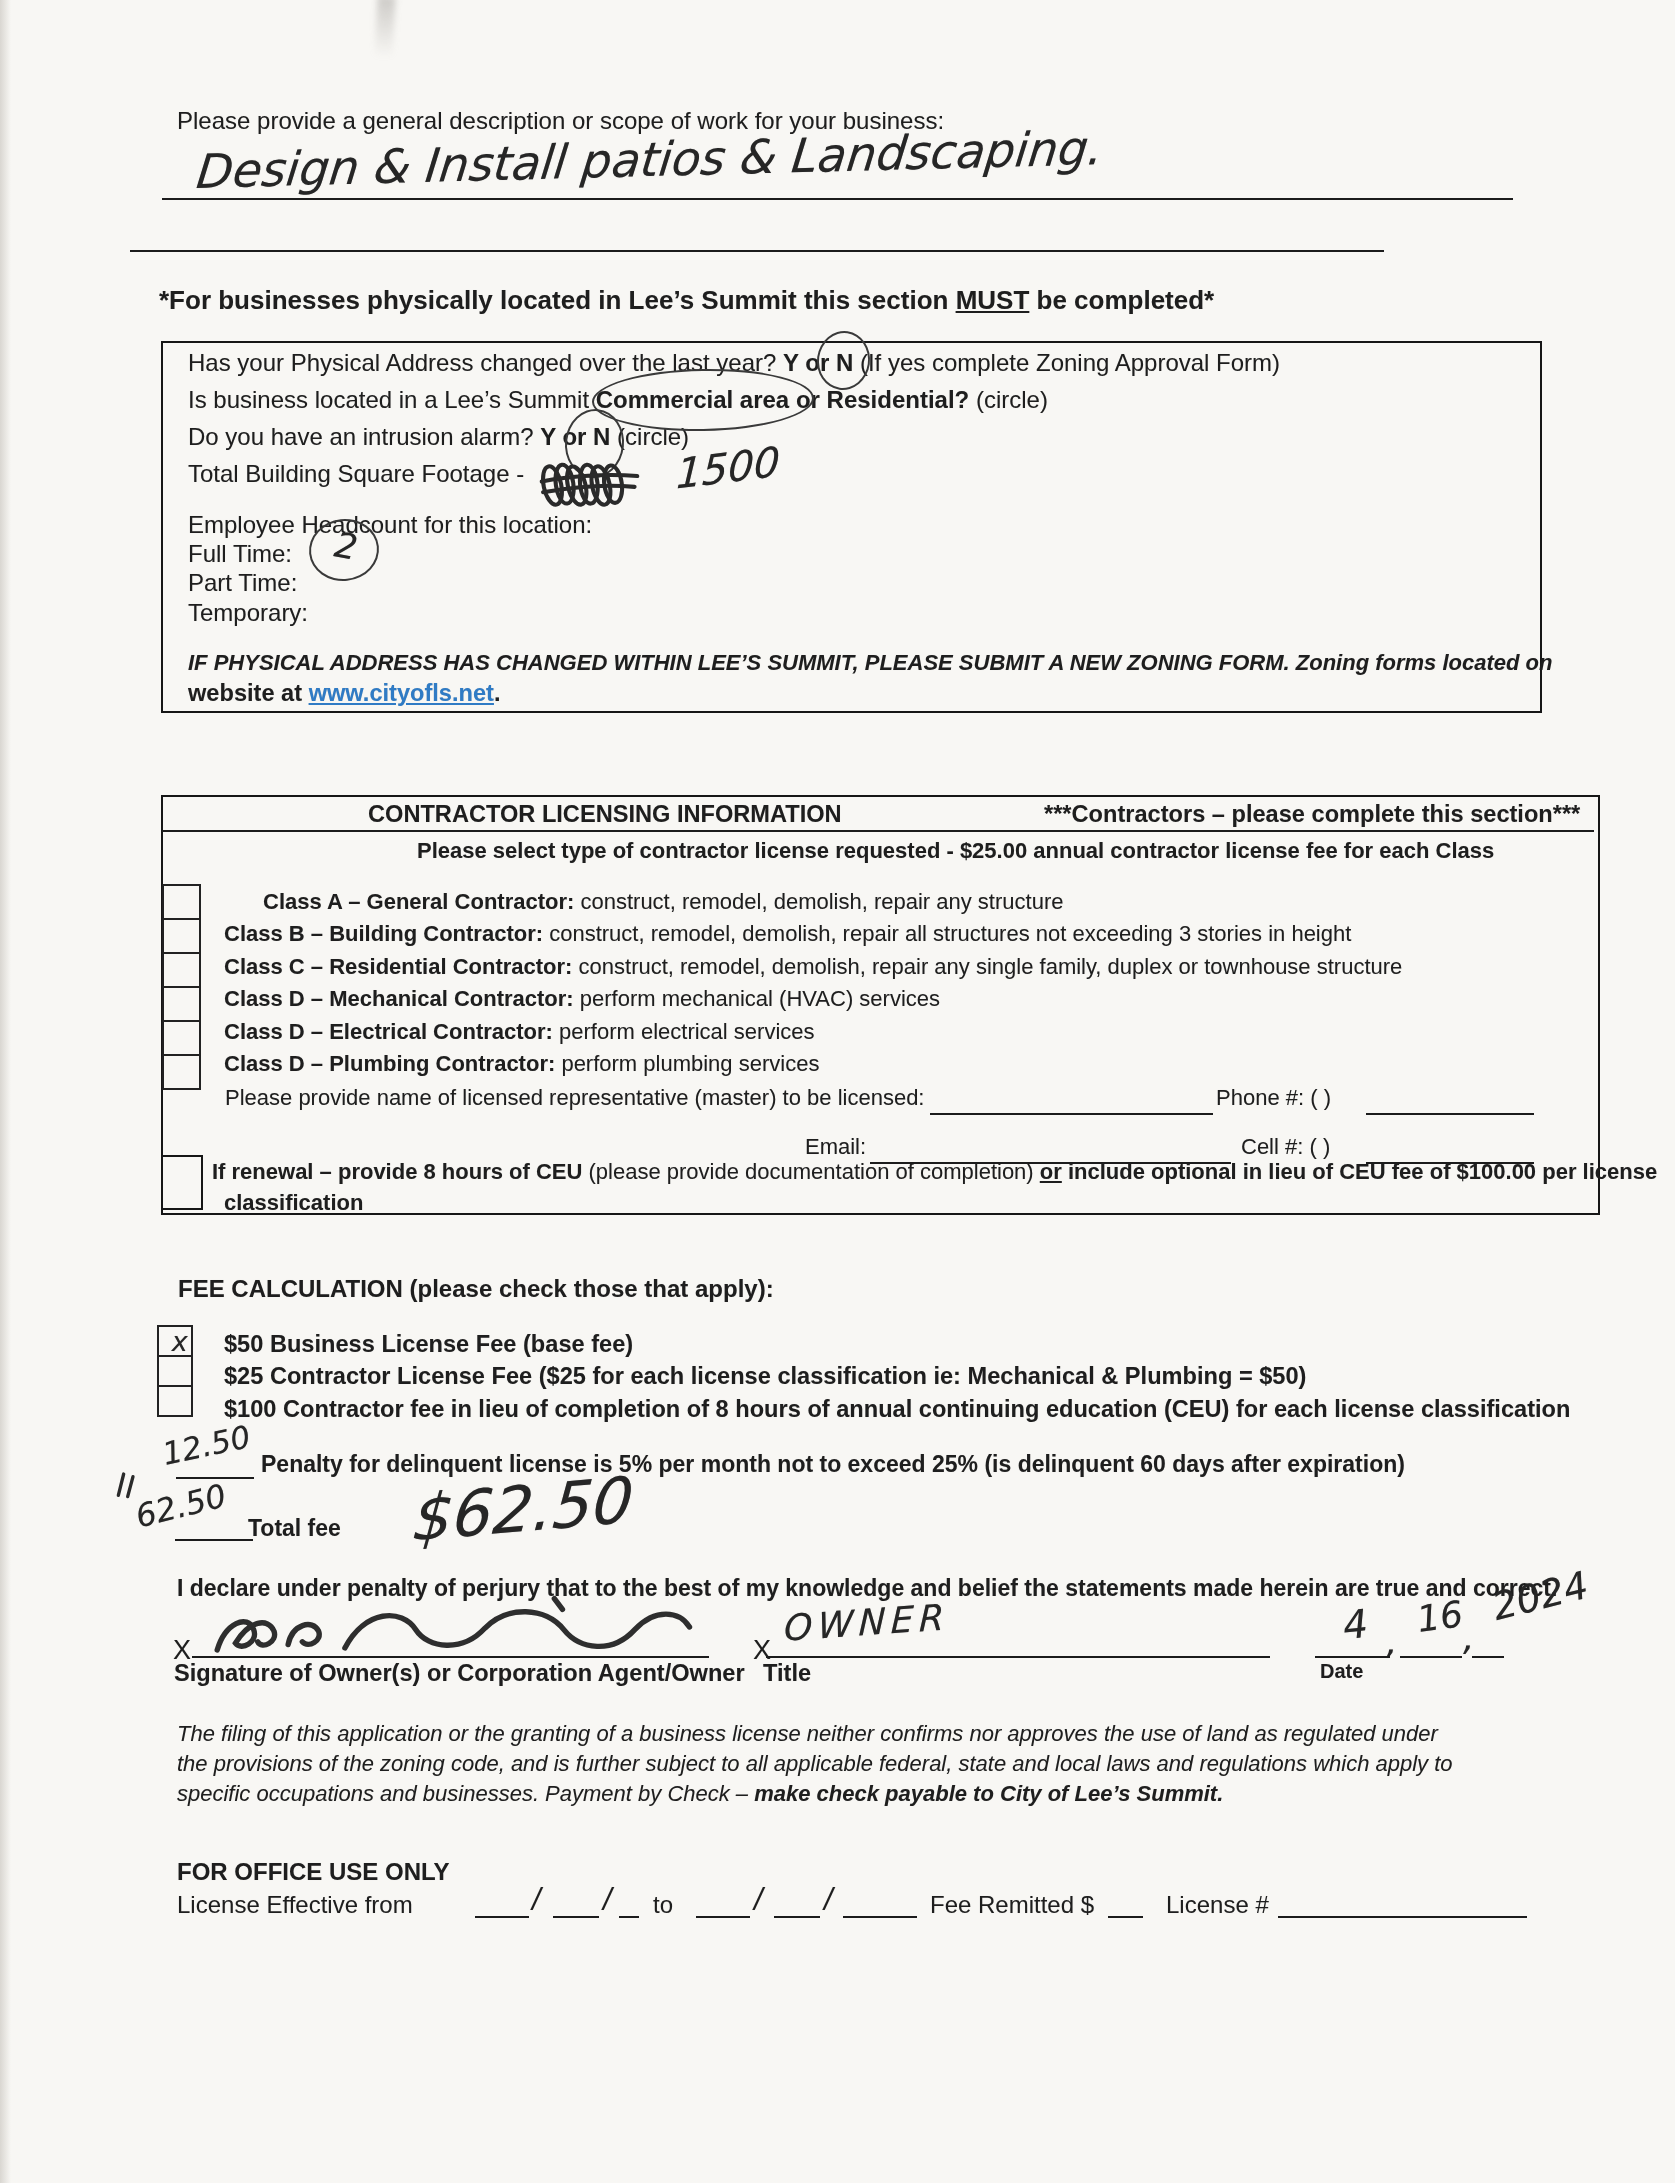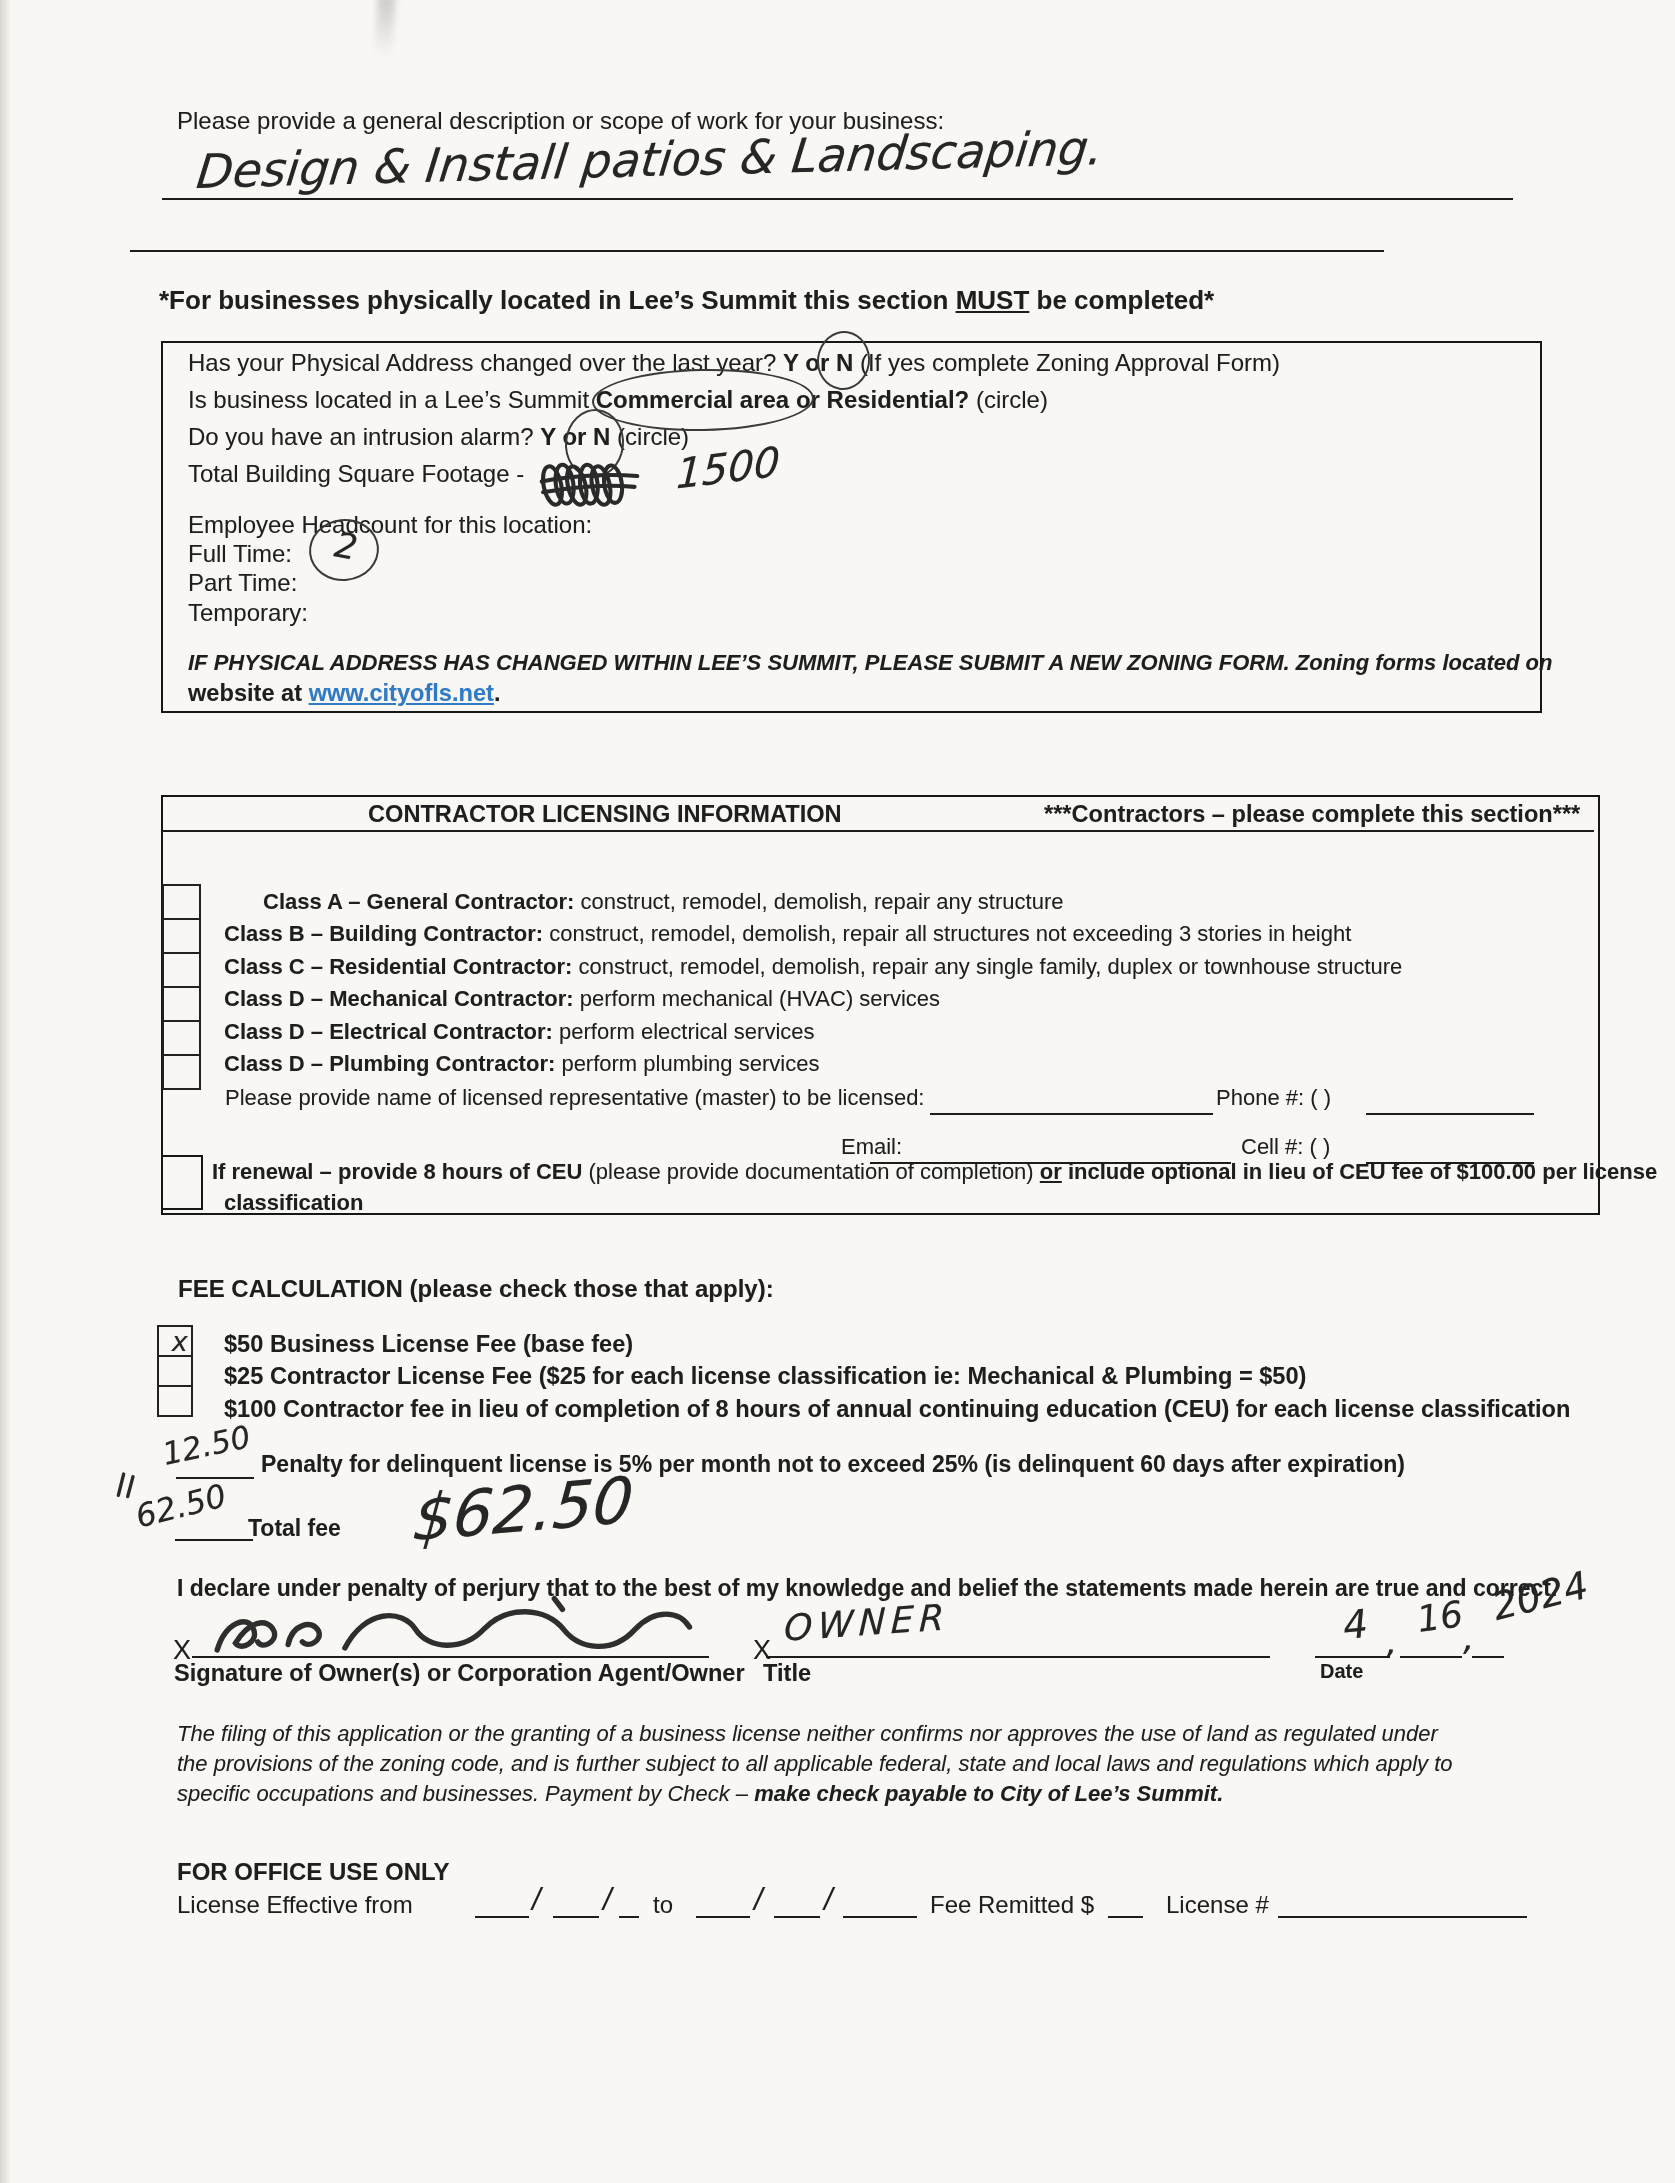--- a/index.html
+++ b/index.html
@@ -85,20 +85,21 @@
 
   <div class="abs t b" style="left:188px;top:650px;font-size:22px;font-style:italic;">IF PHYSICAL ADDRESS HAS CHANGED WITHIN LEE’S SUMMIT, PLEASE SUBMIT A NEW ZONING FORM. Zoning forms located on</div>
   <div class="abs t b" style="left:188px;top:680px;font-size:23.6px;">
     <span>website at </span><a class="link" href="#">www.cityofls.net</a><span>.</span>
   </div>
 
   <div class="box" style="left:161px;top:795px;width:1435px;height:416px;"></div>
   <div class="abs t b" style="left:368px;top:801px;font-size:23.6px;">CONTRACTOR LICENSING INFORMATION</div>
   <div class="abs t b" style="left:1044px;top:801px;font-size:23.6px;">***Contractors – please complete this section***</div>
   <div class="line thin" style="left:162px;top:830px;width:1432px;"></div>
+  <div class="abs t33 b" style="left:417px;top:838px;">Please select type of contractor license requested - $25.00 annual contractor license fee for each Class</div>
 
   <div class="cbcol" style="left:162px;top:884px;">
     <div class="cb first"></div>
     <div class="cb"></div>
     <div class="cb"></div>
     <div class="cb"></div>
     <div class="cb"></div>
     <div class="cb"></div>
   </div>
 
@@ -119,21 +120,21 @@
   </div>
   <div class="abs t33" style="left:224px;top:1051px;">
     <span class="b">Class D – Plumbing Contractor:</span><span> perform plumbing services</span>
   </div>
 
   <div class="abs t33" style="left:225px;top:1085px;">Please provide name of licensed representative (master) to be licensed:</div>
   <div class="line thin" style="left:930px;top:1113px;width:283px;"></div>
   <div class="abs t33" style="left:1216px;top:1085px;">Phone #: (      )</div>
   <div class="line thin" style="left:1366px;top:1113px;width:168px;"></div>
 
-  <div class="abs t33" style="left:805px;top:1134px;margin-left:36px;">Email:</div>
+  <div class="abs t33" style="left:805px;top:1134px;">Email:</div>
   <div class="line thin" style="left:870px;top:1162px;width:361px;"></div>
   <div class="abs t33" style="left:1241px;top:1134px;">Cell #: (      )</div>
   <div class="line thin" style="left:1366px;top:1162px;width:168px;"></div>
 
   <div class="box" style="left:161px;top:1155px;width:38px;height:51px;border-width:2px;"></div>
   <div class="abs t33" style="left:212px;top:1159px;">
     <span class="b">If renewal – provide 8 hours of CEU </span><span>(please provide documentation of completion) </span><span class="b u">or</span><span class="b"> include optional in lieu of CEU fee of $100.00 per license</span>
   </div>
   <div class="abs t33 b" style="left:224px;top:1190px;">classification</div>
 

